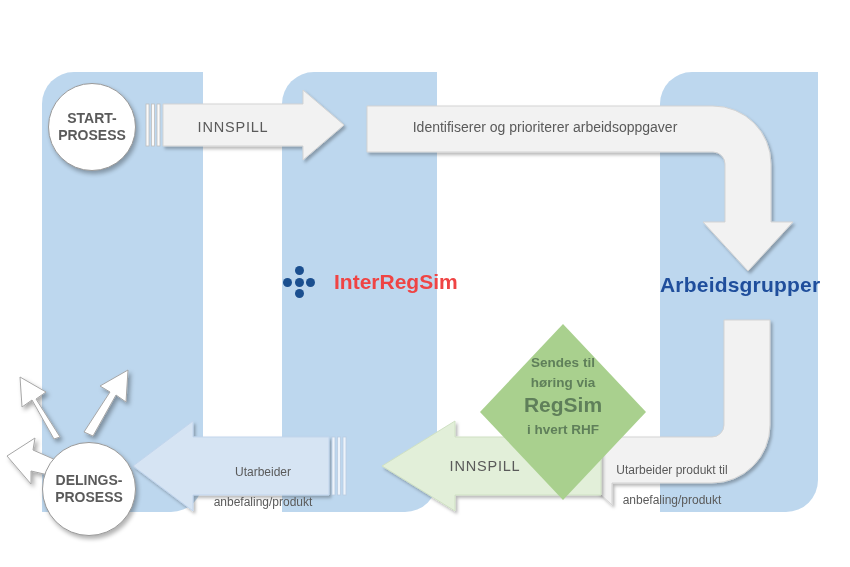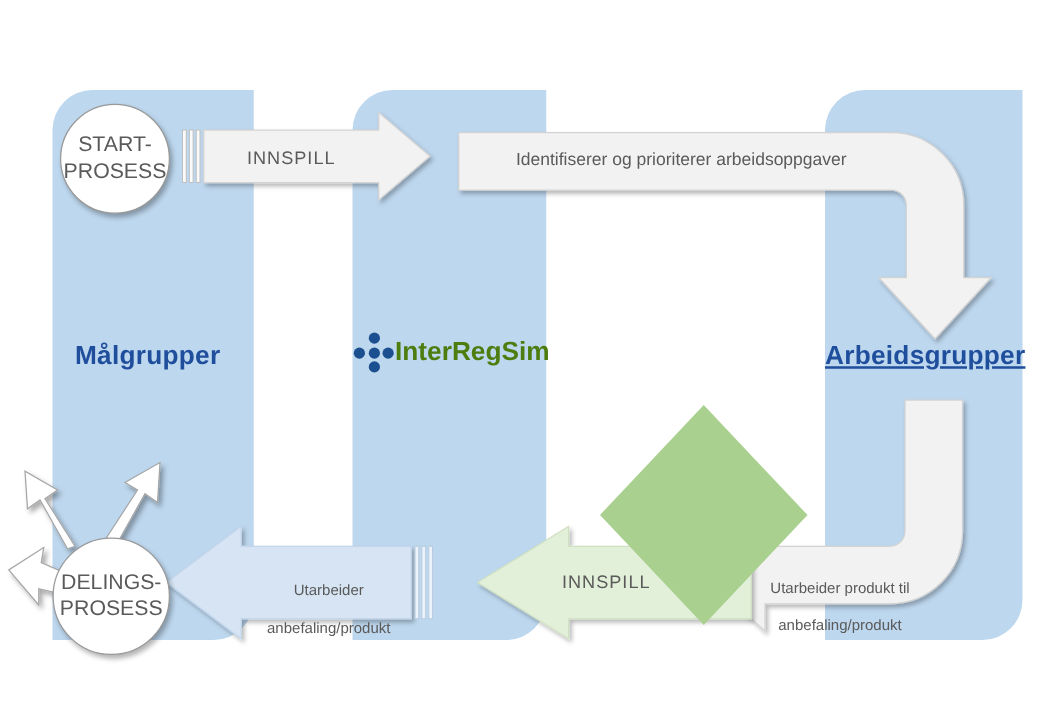--- a/index.html
+++ b/index.html
@@ -18,22 +18,22 @@
     font-weight:bold;
     font-size:21px;
     letter-spacing:0.2px;
     white-space:nowrap;
   }
   .circle-node{
     position:absolute;
     display:flex;align-items:center;justify-content:center;
     text-align:center;
     color:#5A5A5A;
-    font-weight:normal;
-    font-size:17px;
+    font-weight:bold;
+    font-size:14px;
     line-height:1.22;
     border-radius:50%;
     background:#ffffff;
     border:1px solid #9a9a9a;
     box-shadow:2px 3px 4px rgba(0,0,0,0.30);
     box-sizing:border-box;
   }
   .arrow-text{
     position:absolute;
     color:#5A5A5A;
@@ -68,21 +68,21 @@
   .logo-dots i{
     position:absolute;width:9px;height:9px;border-radius:50%;
     background:#1B4F8F;display:block;
   }
   .logo-dots i.d-top{left:12.5px;top:1px;}
   .logo-dots i.d-left{left:1px;top:12.5px;}
   .logo-dots i.d-mid{left:12.5px;top:12.5px;}
   .logo-dots i.d-right{left:24px;top:12.5px;}
   .logo-dots i.d-bot{left:12.5px;top:24px;}
   .logo-text{
-    color:#4d7c0f;font-weight:bold;font-size:21px;margin-left:0;white-space:nowrap;
+    color:#ef4444;font-weight:bold;font-size:21px;margin-left:18px;white-space:nowrap;
   }
 </style>
 </head>
 <body>
 
 <div id="stage">
 
   <svg id="diagram" viewBox="0 0 850 567">
     <defs>
       <filter id="dropShadow" x="-30%" y="-30%" width="180%" height="180%">
@@ -159,43 +159,42 @@
       <path d="M 60,437 L 36,399 L 46,392 L 20,377 L 22,407 L 32,400 L 54,439 Z" fill="#FFFFFF" stroke="#A6A6A6" stroke-width="1"></path>
     </g>
     <g filter="url(#dropShadow)">
       <path d="M 84,432 L 110,392 L 100,386 L 128,370 L 126,402 L 116,395 L 93,436 Z" fill="#FFFFFF" stroke="#A6A6A6" stroke-width="1"></path>
     </g>
     <g filter="url(#dropShadow)">
       <path d="M 58,461 L 33,450 L 35,438 L 7,456 L 31,484 L 31,471 L 57,477 Z" fill="#FFFFFF" stroke="#A6A6A6" stroke-width="1"></path>
     </g>
   </svg>
 
-  <div class="lane-label" style="left:60px; top:273px;">Målgrupper</div>
 
   <div class="logo-wrap" style="left:282px; top:265px;">
     <span class="logo-dots">
       <i class="d-top"></i>
         <i class="d-left"></i>
         <i class="d-mid"></i>
         <i class="d-right"></i>
         <i class="d-bot"></i>
     </span>
     <span class="logo-text">InterRegSim</span>
   </div>
 
-  <div class="lane-label" style="left:660px; top:273px;text-decoration:underline;">Arbeidsgrupper</div>
+  <div class="lane-label" style="left:660px; top:273px;">Arbeidsgrupper</div>
 
   <div class="circle-node" style="left:48px; top:83px; width:88px; height:88px;">
     <span>
       <span>START-</span><br>
       <span>PROSESS</span>
     </span>
   </div>
 
-  <div class="circle-node" style="left:42px; top:430px; width:94px; height:94px;">
+  <div class="circle-node" style="left:42px; top:442px; width:94px; height:94px;">
     <span>
       <span>DELINGS-</span><br>
       <span>PROSESS</span>
     </span>
   </div>
 
   <div class="arrow-text t-innspill-top" style="left:163px; top:118px; width:140px;">INNSPILL</div>
 
   <div class="arrow-text t-identifiserer" style="left:375px; top:119px; width:340px; text-align:center;">Identifiserer og prioriterer arbeidsoppgaver</div>
 
@@ -204,14 +203,20 @@
     <span>anbefaling/produkt</span>
   </div>
 
   <div class="arrow-text t-innspill-bot" style="left:410px; top:457px; width:150px;">INNSPILL</div>
 
   <div class="arrow-text t-utarbeider" style="left:597px; top:448px; width:150px;">
     <span>Utarbeider produkt til</span><br>
     <span>anbefaling/produkt</span>
   </div>
 
+  <div class="diamond-text" style="left:488px; top:352px; width:150px;">
+    <span class="l1">Sendes til</span><br>
+    <span class="l2">høring via</span>
+    <span class="l3">RegSim</span>
+    <span class="l4">i hvert RHF</span>
+  </div>
 
 </div>
 
 </body></html>

